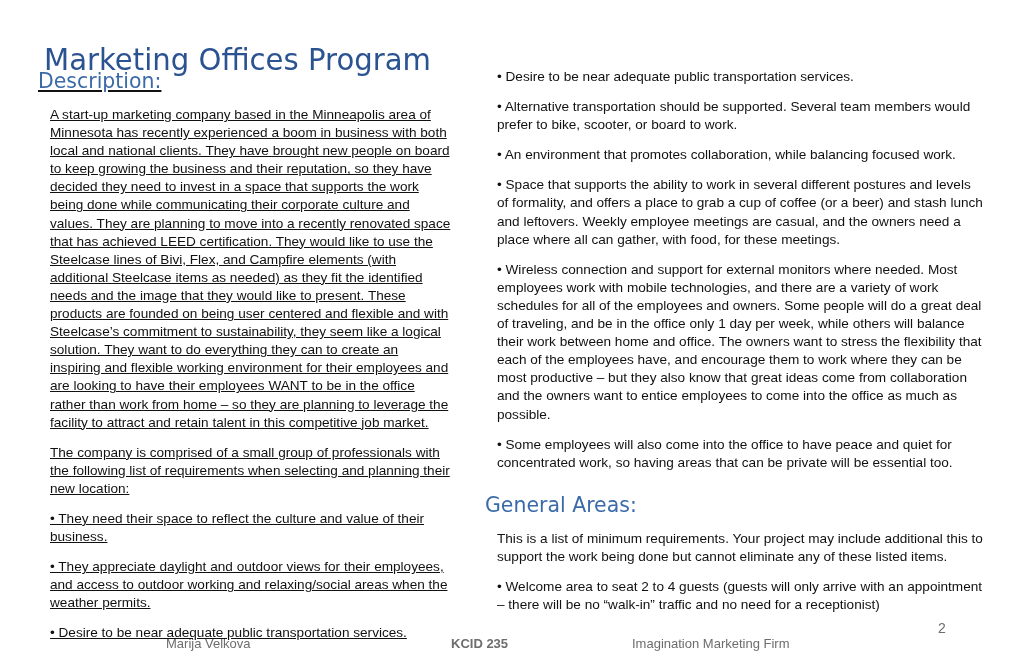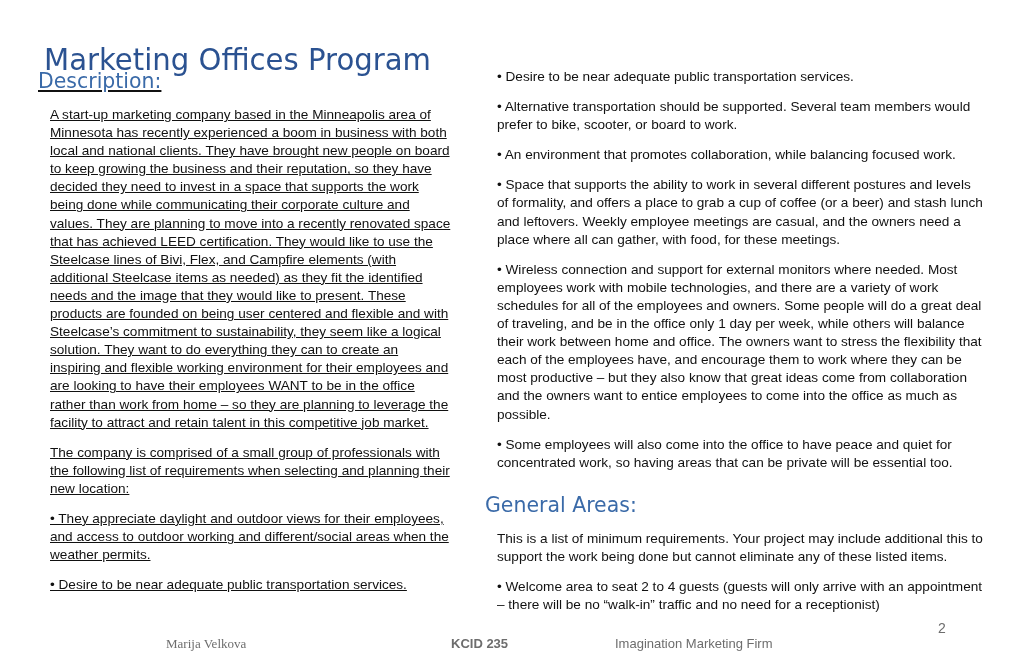--- a/index.html
+++ b/index.html
@@ -21,33 +21,34 @@
 </style>
 </head>
 <body>
 
 <h1 class="page-title">Marketing Offices Program</h1>
 
 <div class="col col-left">
   <h2 class="heading">Description:</h2>
   <p>A start-up marketing company based in the Minneapolis area of Minnesota has recently experienced a boom in business with both local and national clients. They have brought new people on board to keep growing the business and their reputation, so they have decided they need to invest in a space that supports the work being done while communicating their corporate culture and values. They are planning to move into a recently renovated space that has achieved LEED certification. They would like to use the Steelcase lines of Bivi, Flex, and Campfire elements (with additional Steelcase items as needed) as they fit the identified needs and the image that they would like to present. These products are founded on being user centered and flexible and with Steelcase’s commitment to sustainability, they seem like a logical solution. They want to do everything they can to create an inspiring and flexible working environment for their employees and are looking to have their employees WANT to be in the office rather than work from home – so they are planning to leverage the facility to attract and retain talent in this competitive job market.</p>
   <p>The company is comprised of a small group of professionals with the following list of requirements when selecting and planning their new location:</p>
-  <p>• They appreciate daylight and outdoor views for their employees, and access to outdoor working and different/social areas when the weather permits.</p>
+  <p>• They need their space to reflect the culture and value of their business.</p>
+  <p>• They appreciate daylight and outdoor views for their employees, and access to outdoor working and relaxing/social areas when the weather permits.</p>
   <p>• Desire to be near adequate public transportation services.</p>
 </div>
 
 <div class="col col-right">
   <p>• Desire to be near adequate public transportation services.</p>
   <p>• Alternative transportation should be supported. Several team members would prefer to bike, scooter, or board to work.</p>
   <p>• An environment that promotes collaboration, while balancing focused work.</p>
   <p>• Space that supports the ability to work in several different postures and levels of formality, and offers a place to grab a cup of coffee (or a beer) and stash lunch and leftovers. Weekly employee meetings are casual, and the owners need a place where all can gather, with food, for these meetings.</p>
   <p>• Wireless connection and support for external monitors where needed. Most employees work with mobile technologies, and there are a variety of work schedules for all of the employees and owners. Some people will do a great deal of traveling, and be in the office only 1 day per week, while others will balance their work between home and office. The owners want to stress the flexibility that each of the employees have, and encourage them to work where they can be most productive – but they also know that great ideas come from collaboration and the owners want to entice employees to come into the office as much as possible.</p>
   <p>• Some employees will also come into the office to have peace and quiet for concentrated work, so having areas that can be private will be essential too.</p>
 
   <h2 class="heading gen-heading">General Areas:</h2>
   <p>This is a list of minimum requirements. Your project may include additional this to support the work being done but cannot eliminate any of these listed items.</p>
   <p>• Welcome area to seat 2 to 4 guests (guests will only arrive with an appointment – there will be no “walk-in” traffic and no need for a receptionist)</p>
 </div>
 
-<div class="footer-item" style="left:166px;font-family:Liberation Serif, serif;">Marija Velkova</div>
+<div class="footer-item" style="left:166px;">Marija Velkova</div>
 <div class="footer-item" style="left:451px;font-weight:bold;">KCID 235</div>
-<div class="footer-item" style="left:615px;">Imagination Marketing Firm</div>
+<div class="footer-item" style="left:632px;">Imagination Marketing Firm</div>
 <div class="page-num">2</div>
 
 </body></html>

